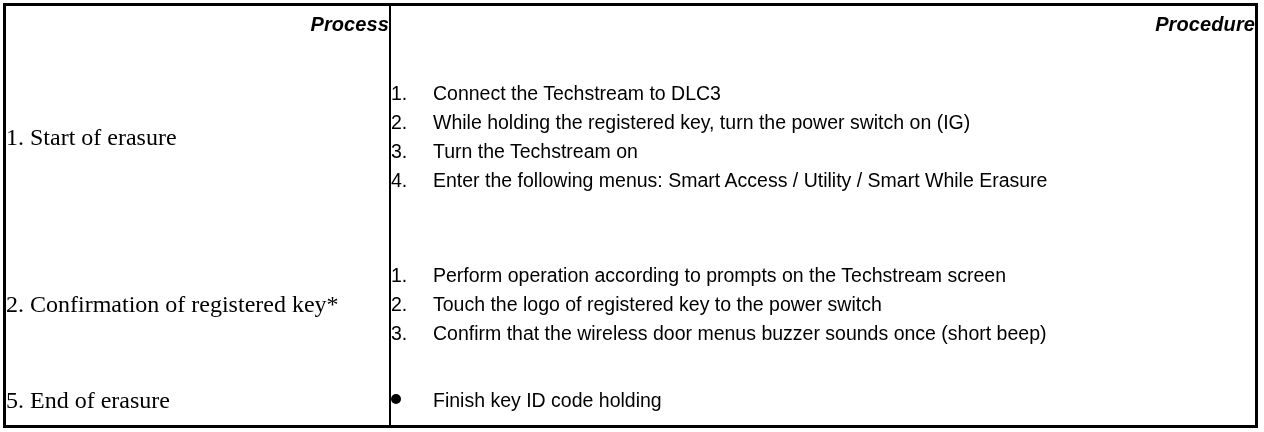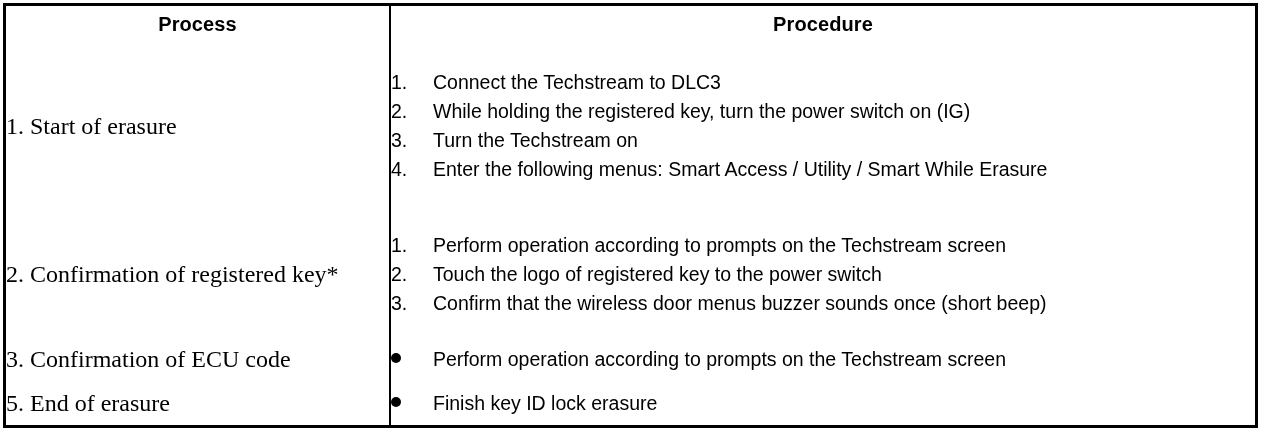--- a/index.html
+++ b/index.html
@@ -45,24 +45,25 @@
   
   table.proc-table th.cell-process,
   table.proc-table td.cell-process {
     border-right: 2px solid #000000;
   }
 
   
   thead th {
     height: 36px;
     border-bottom: 3px solid #000000;
-    text-align: center;
+    text-align: right;
     font-weight: bold;
     font-size: 20px;
     letter-spacing: 0.1px;
+    font-style: italic;
   }
 
   
   tbody tr + tr > td {
     border-top: 2px solid #000000;
   }
 
   td.cell-process {
     font-size: 24px;
     padding-left: 6px;
@@ -176,40 +177,29 @@
               <span>Touch the logo of registered key to the power switch</span>
             </li>
             <li>
               <span class="marker">3.</span>
               <span>Confirm that the wireless door menus buzzer sounds once (short beep)</span>
             </li>
           </ol>
         </td>
       </tr>
 
-      <tr class="row-compact">
-        <td class="cell-process">3. Confirmation of ECU code</td>
-        <td class="cell-procedure">
-          <ul class="step-list">
-            <li>
-              <span class="marker"></span>
-              <span>Perform operation according to prompts on the Techstream screen</span>
-            </li>
-          </ul>
-        </td>
-      </tr>
 
 
       <tr class="row-compact">
         <td class="cell-process">5. End of erasure</td>
         <td class="cell-procedure">
           <ul class="step-list">
             <li>
               <span class="marker"></span>
-              <span>Finish key ID lock erasure</span>
+              <span>Finish key ID code holding</span>
             </li>
           </ul>
         </td>
       </tr>
 
     </tbody>
   </table>
 </div>
 
 </body></html>

